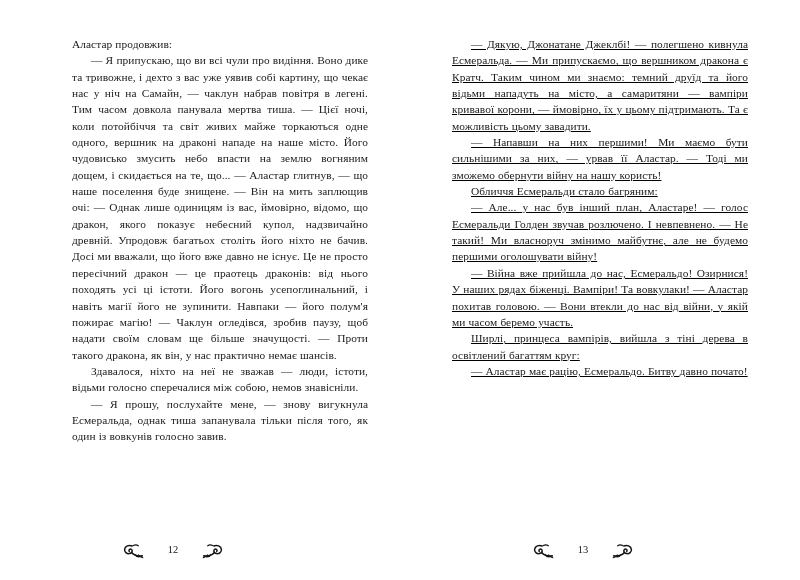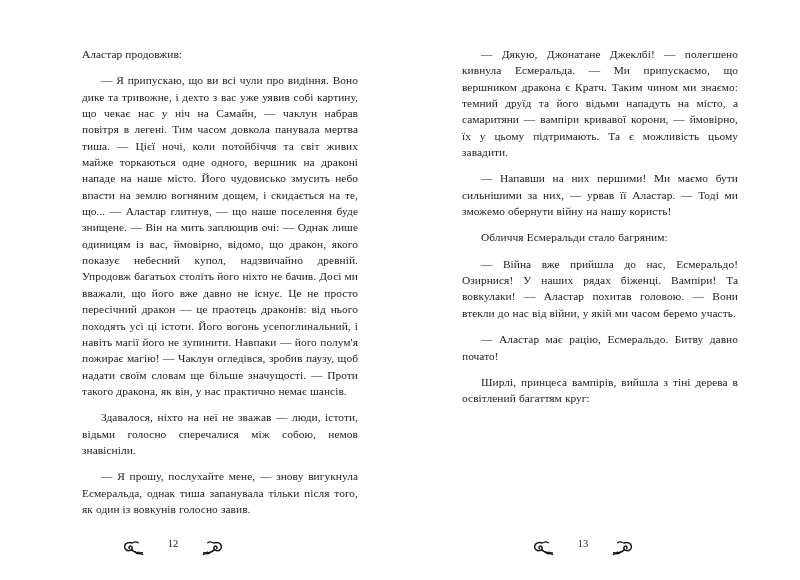--- a/index.html
+++ b/index.html
@@ -19,55 +19,55 @@
     height: 580px;
     display: flex;
   }
   .page {
     position: relative;
     width: 400px;
     height: 580px;
     box-sizing: border-box;
   }
   .page-left  { padding: 36px 32px 0 72px; }
-  .page-right { padding: 36px 52px 0 52px; }
+  .page-right { padding: 36px 52px 0 52px; text-decoration: underline; }
 
   .textblock {
     width: 296px;
     text-align: justify;
     text-justify: inter-word;
     color: #1b1b1b;
     font-size: 11.4px;
     line-height: 16.35px;
     letter-spacing: 0.05px;
     word-spacing: 0.2px;
     -webkit-font-smoothing: antialiased;
   }
   .page-right .textblock { width: 296px; }
 
   .textblock p {
-    margin: 10px;
+    margin: 0;
     text-indent: 19px;
     text-align: justify;
   }
   .textblock p.noindent {
     text-indent: 0;
   }
   .textblock p.last-line-left {
     text-align-last: left;
   }
 
   
   .folio {
     position: absolute;
     left: 0;
     right: 14px;
     bottom: 18px;
     display: flex;
-    align-items: flex-start;
+    align-items: center;
     justify-content: center;
     gap: 7px;
     height: 22px;
   }
   .page-left .folio  { padding-right: 40px; }
   .page-right .folio { padding-right: 20px; }
 
   .folio-num {
     font-family: "Liberation Serif", "DejaVu Serif", serif;
     font-size: 10.5px;
@@ -121,23 +121,24 @@
         </svg>
       </span>
     </div>
   </div>
 
   <div class="page page-right">
     <div class="textblock">
       <p>— Дякую, Джонатане Джеклбі! — полегшено кивнула Есмеральда. — Ми припускаємо, що вершником дракона є Кратч. Таким чином ми знаємо: темний друїд та його відьми нападуть на місто, а самаритяни — вампіри кривавої корони, — ймовірно, їх у цьому підтримають. Та є можливість цьому завадити.</p>
       <p>— Напавши на них першими! Ми маємо бути сильнішими за них, — урвав її Аластар. — Тоді ми зможемо обернути війну на нашу користь!</p>
       <p class="last-line-left">Обличчя Есмеральди стало багряним:</p>
+      <p>— Але... у нас був інший план, Аластаре! — голос Есмеральди Голден звучав розлючено. І невпевнено. — Не такий! Ми власноруч змінимо майбутнє, але не будемо першими оголошувати війну!</p>
       <p>— Війна вже прийшла до нас, Есмеральдо! Озирнися! У наших рядах біженці. Вампіри! Та вовкулаки! — Аластар похитав головою. — Вони втекли до нас від війни, у якій ми часом беремо участь.</p>
+      <p class="last-line-left">Ширлі, принцеса вампірів, вийшла з тіні дерева в освітлений багаттям круг:</p>
       <p class="last-line-left">— Аластар має рацію, Есмеральдо. Битву давно почато!</p>
-      <p class="last-line-left">Ширлі, принцеса вампірів, вийшла з тіні дерева в освітлений багаттям круг:</p>
     </div>
 
     <div class="folio">
       <span class="swash">
         <svg viewBox="0 0 38 17" xmlns="http://www.w3.org/2000/svg" fill="none" stroke="currentColor">
           <path d="M9.2 3.0c-3.2-1.5-7.2 0.2-7.6 3.3c-0.35 2.7 2.2 4.6 4.7 4.3c2.0-0.25 3.2-1.8 2.8-3.2c-0.3-1.1-1.6-1.6-2.5-1.05c-0.75 0.45-0.85 1.5-0.25 2.0" stroke-width="1.5" stroke-linecap="round"></path>
           <path d="M8.6 9.5c2.4 2.6 6.6 3.9 10.6 3.4" stroke-width="1.7" stroke-linecap="round"></path>
           <path d="M12.0 11.6c1.0 1.5 2.6 2.3 4.3 2.2" stroke-width="1.3" stroke-linecap="round"></path>
           <path d="M15.6 12.0c0.9 1.6 2.4 2.6 4.1 2.7" stroke-width="1.2" stroke-linecap="round"></path>
           <path d="M10.3 2.6c1.6-0.9 3.6-0.9 5.0 0.2" stroke-width="1.2" stroke-linecap="round"></path>

